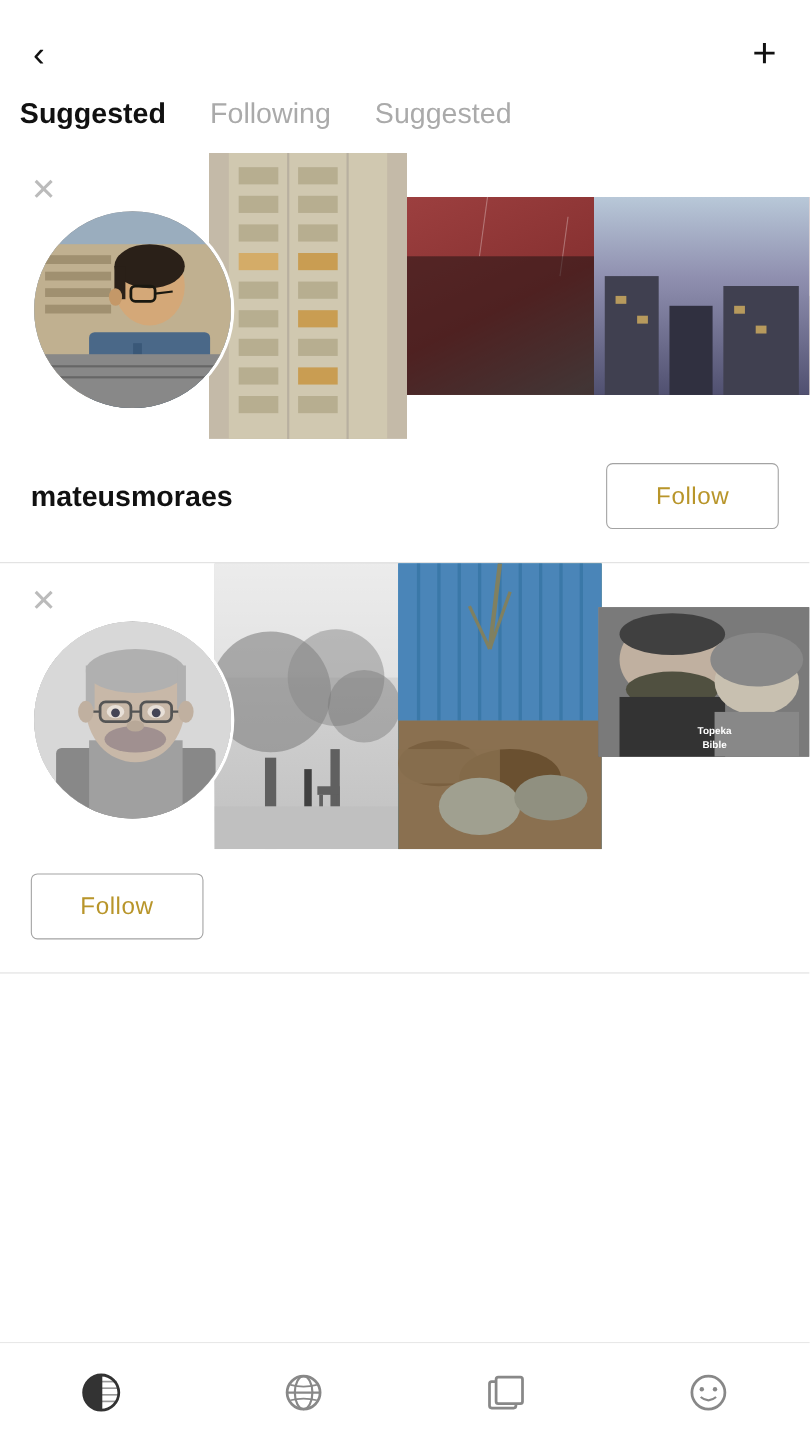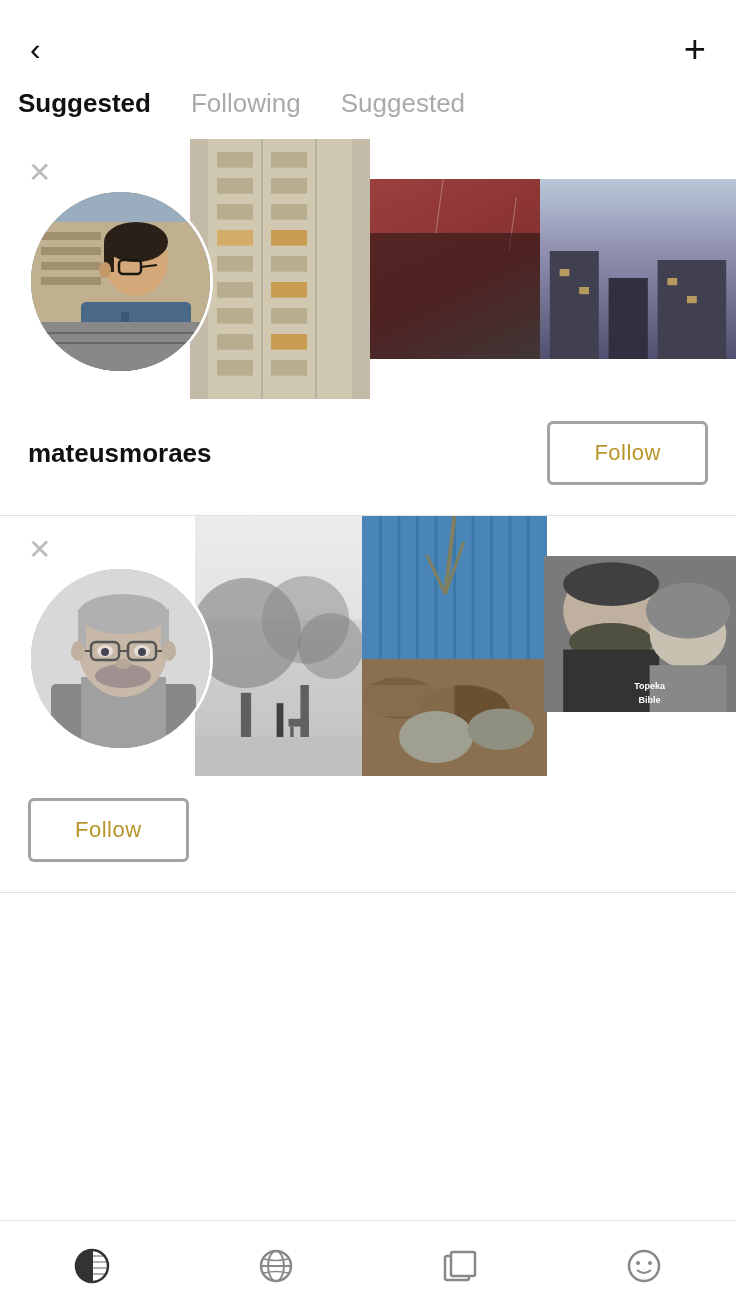--- a/index.html
+++ b/index.html
@@ -112,21 +112,21 @@
       align-items: center;
       justify-content: space-between;
       padding: 22px 28px 0;
     }
     .username {
       font-size: 26px;
       font-weight: 700;
       color: #111;
     }
     .follow-btn {
-      border: 3px solid #a3a3a3;
+      border: 1px solid #a3a3a3;
       background: #fff;
       color: #b8952a;
       font-size: 22px;
       font-weight: 400;
       padding: 16px 44px;
       border-radius: 6px;
       cursor: pointer;
       letter-spacing: 0.5px;
     }
 
@@ -190,21 +190,21 @@
       left: 362px;
       top: 0;
       width: 185px;
       height: 100%;
     }
     .collage-2 .photo-people {
       position: absolute;
       left: 544px;
       top: 40px;
       right: 0;
-      height: 156px;
+      height: 136px;
     }
   </style>
 </head>
 <body>
 
 <div class="header">
   <span class="header-back">‹</span>
   <span class="header-plus">+</span>
 </div>
 

